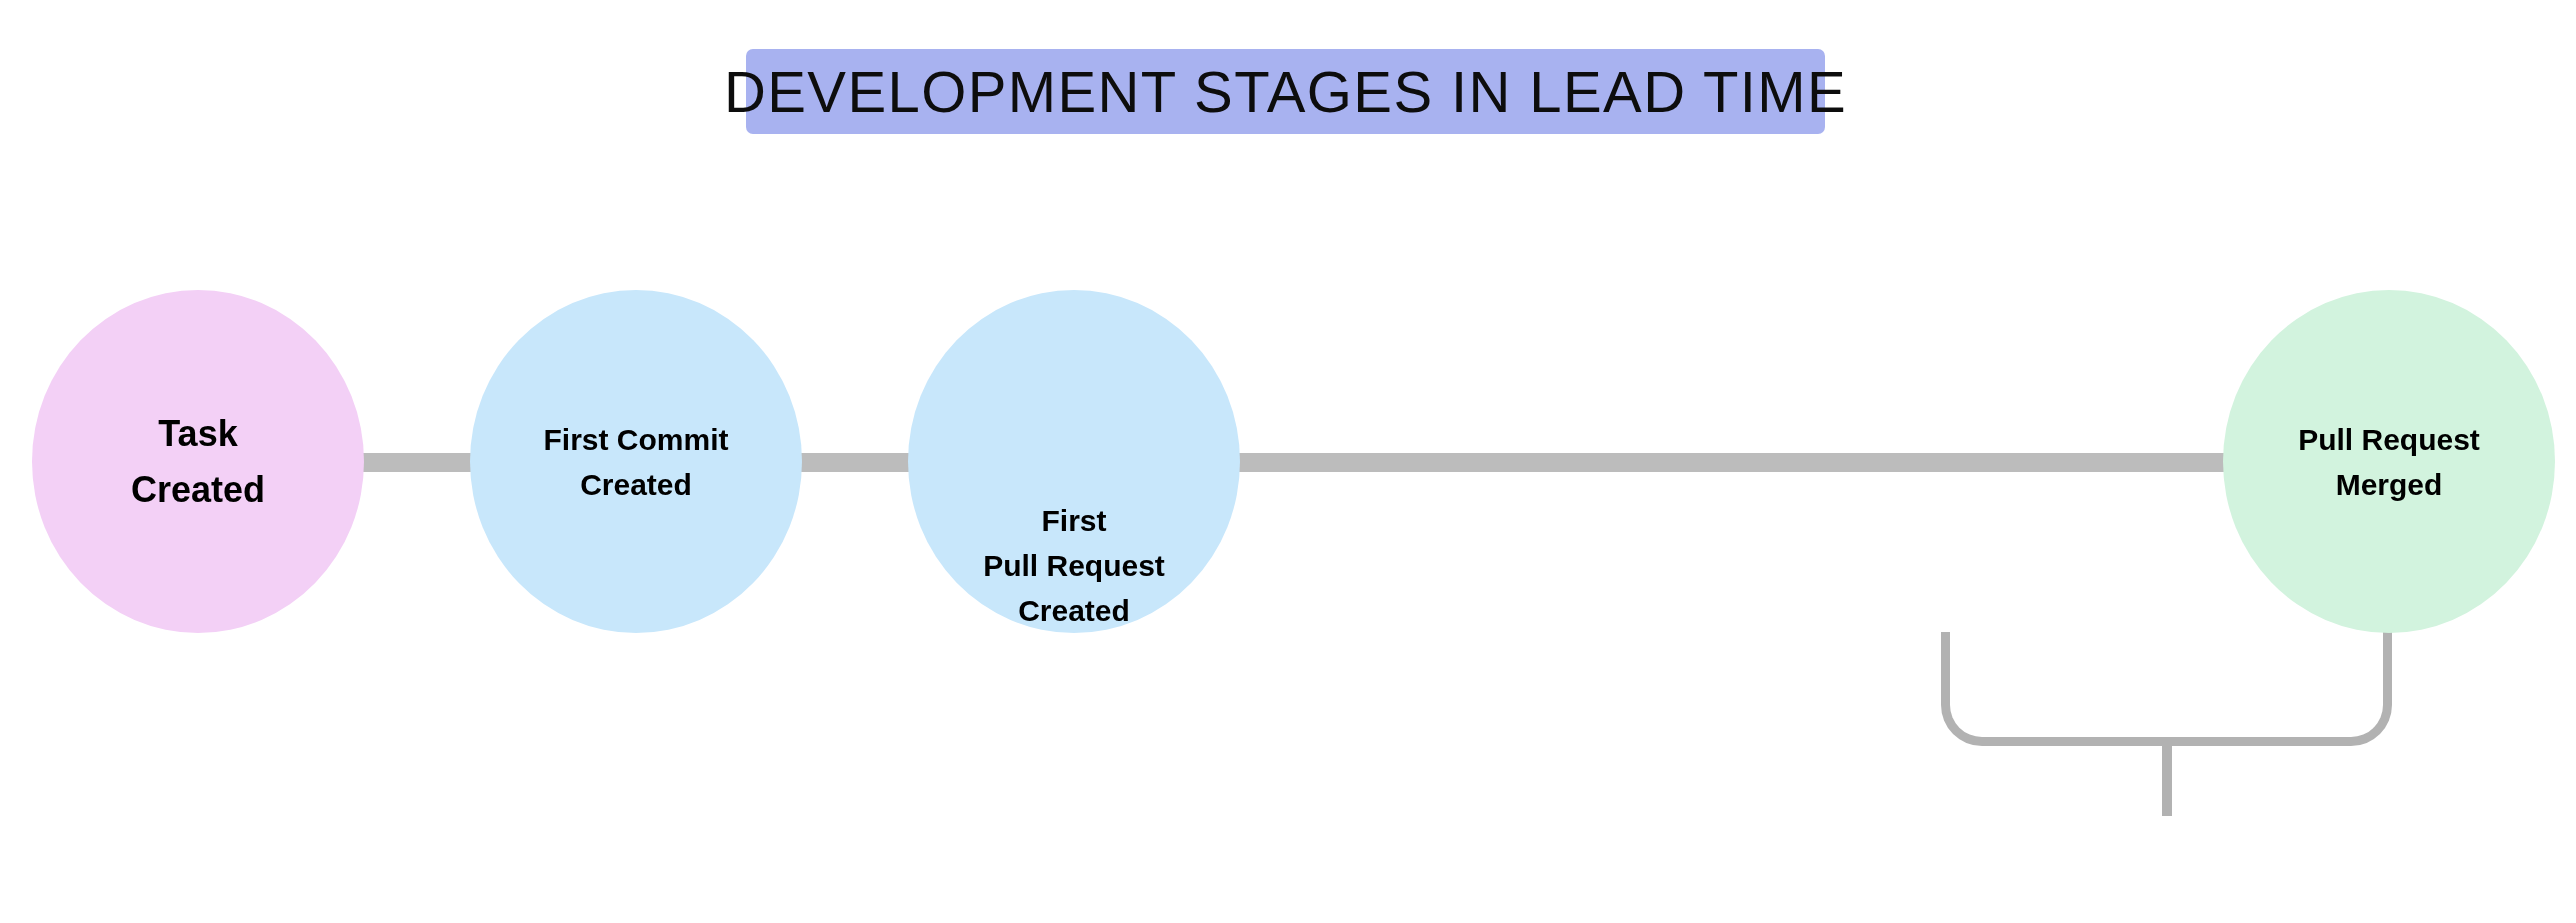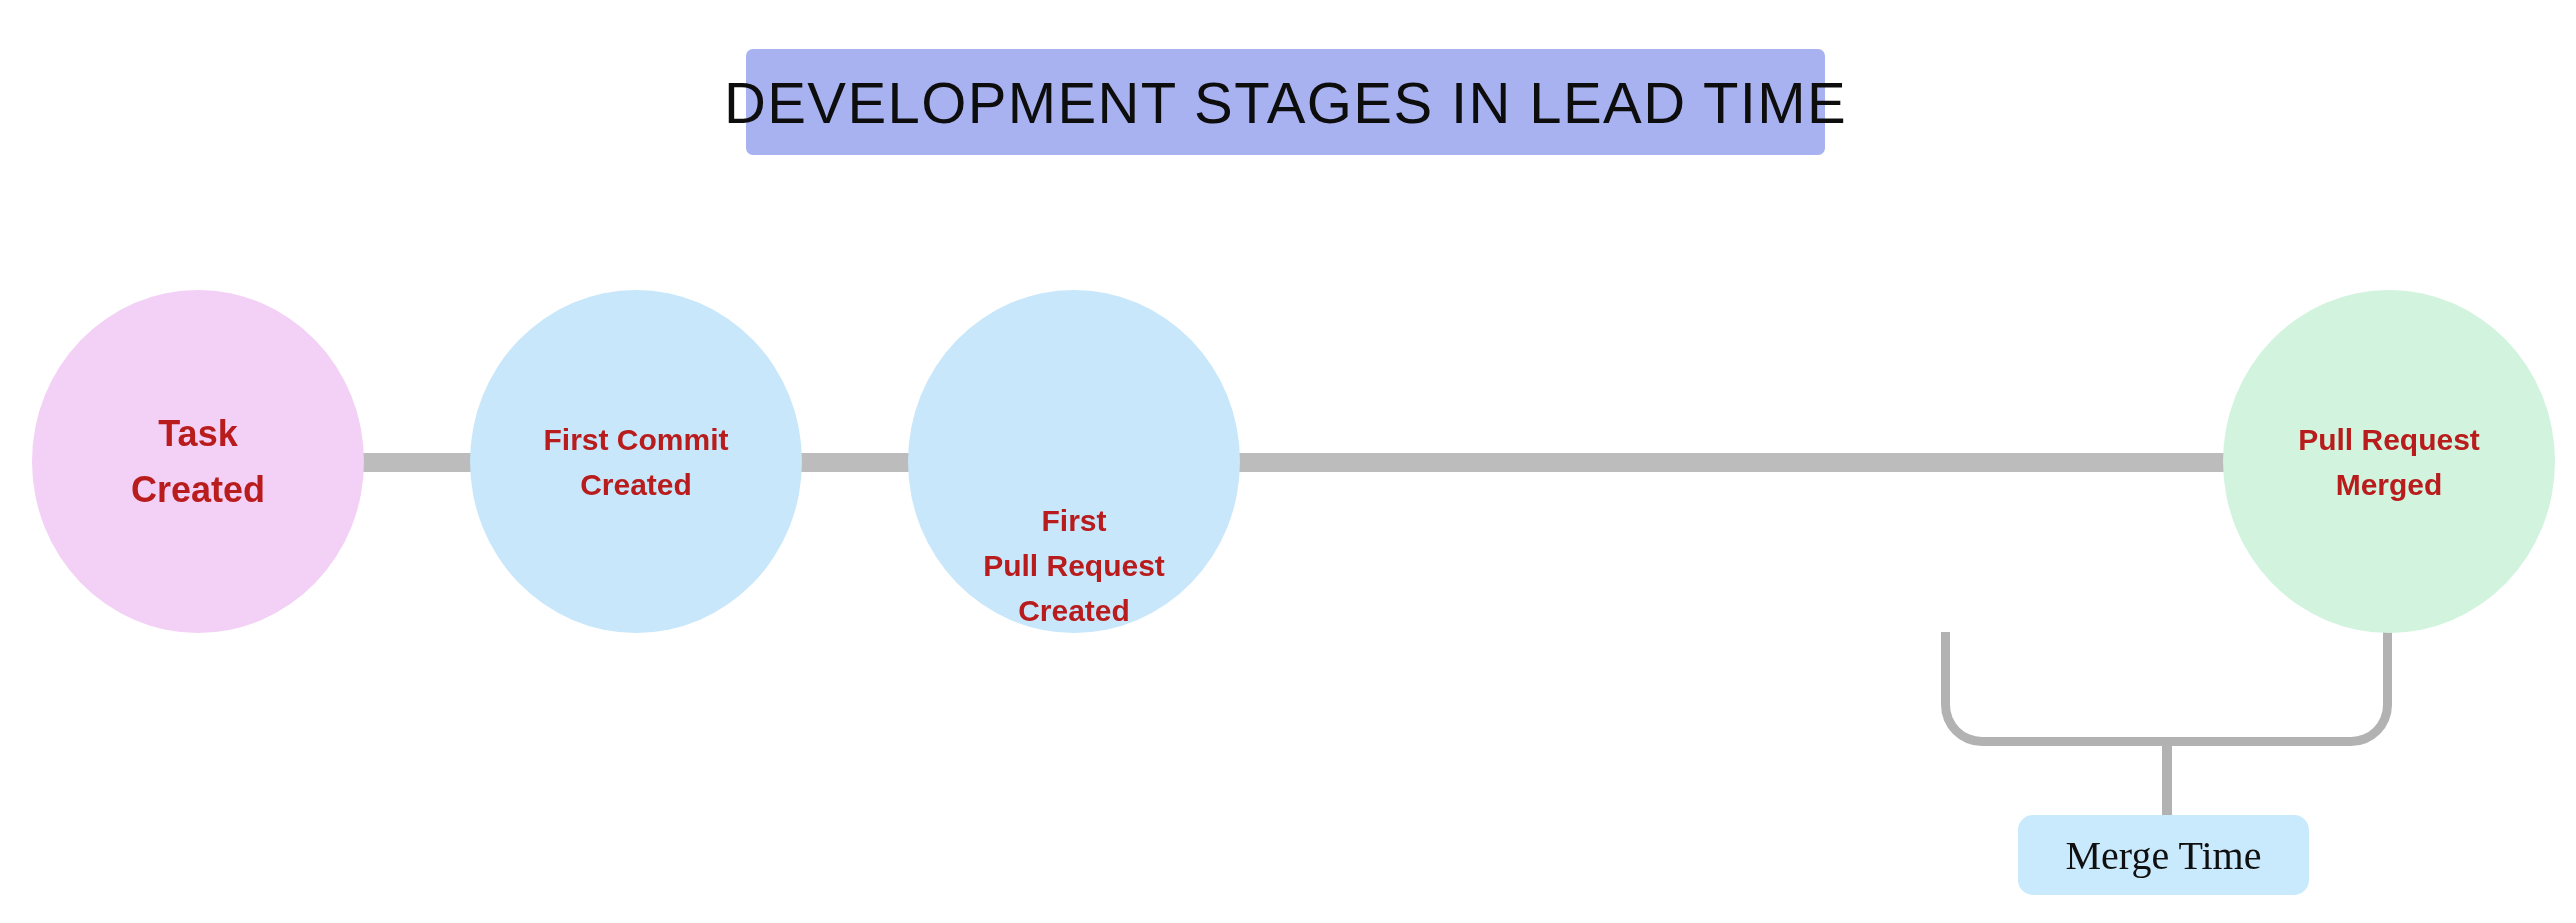--- a/index.html
+++ b/index.html
@@ -9,21 +9,21 @@
     height: 923px;
     background: #ffffff;
     overflow: hidden;
     font-family: "Liberation Sans", sans-serif;
   }
 
   
   .title-banner {
     position: absolute;
     left: 746px; top: 49px;
-    width: 1079px; height: 106px;
+    width: 1079px; height: 85px;
     border-radius: 6.9px;
     display: flex; align-items: center; justify-content: center;
   }
   .title-text {
     font-size: 58px;
     font-weight: 400;
     letter-spacing: 1.4px;
     color: #0d0d0d;
     white-space: nowrap;
   }
@@ -55,21 +55,21 @@
   .s1 { left: 32px; }
   .s2 { left: 470px; }
   .s3 { left: 908px; align-items: flex-end; }
   .s4 { left: 1346px; }
   .s5 { left: 1785px; }
   .s6 { left: 2223px; }
   .stage-label {
     font-weight: 700;
     font-size: 30px;
     line-height: 1.5;
-    color: #b91c1c;
+    color: #000000;
     white-space: pre-line;
   }
   .stage-label.big {
     font-size: 36px;
     line-height: 1.55;
   }
 
   
   .bracket {
     position: absolute;
@@ -135,18 +135,15 @@
 
 
   <div class="stage s6" style="background-color: rgb(210, 243, 222);">
     <span class="stage-label">Pull Request
 Merged</span>
   </div>
 
   <div class="bracket" style="border-color: rgb(178, 178, 178);"></div>
   <div class="bracket-stem" style="background-color: rgb(178, 178, 178);"></div>
 
-  <div class="merge-label" style="background-color: rgb(201, 233, 252);">
-    <span class="merge-text">Merge Time</span>
-  </div>
 
 </div>
 
 
 </body></html>

